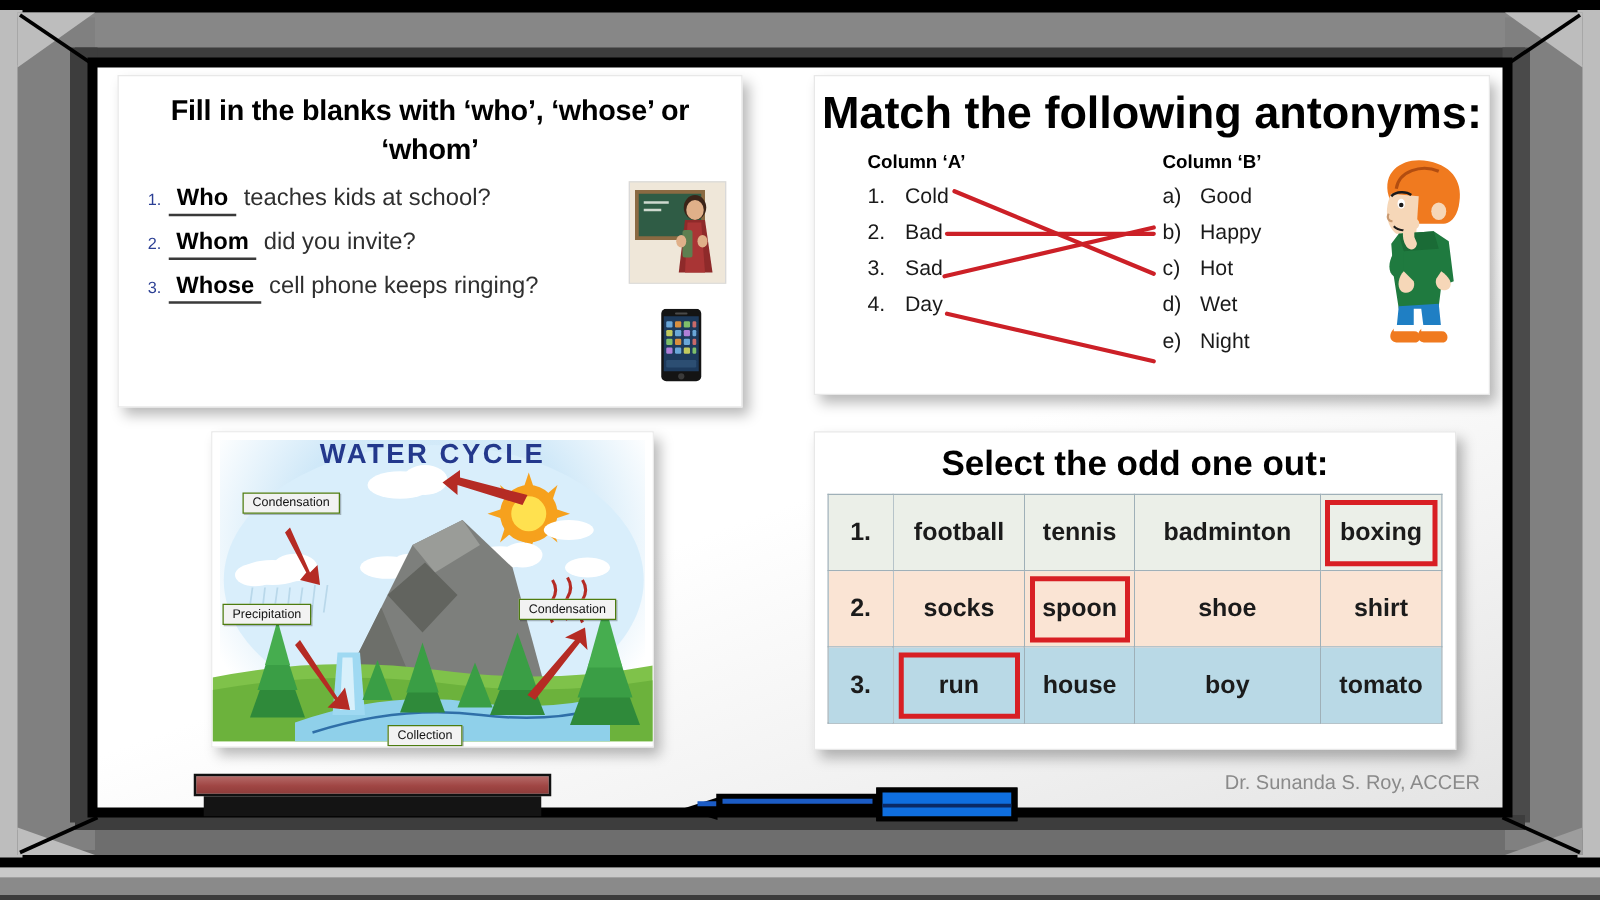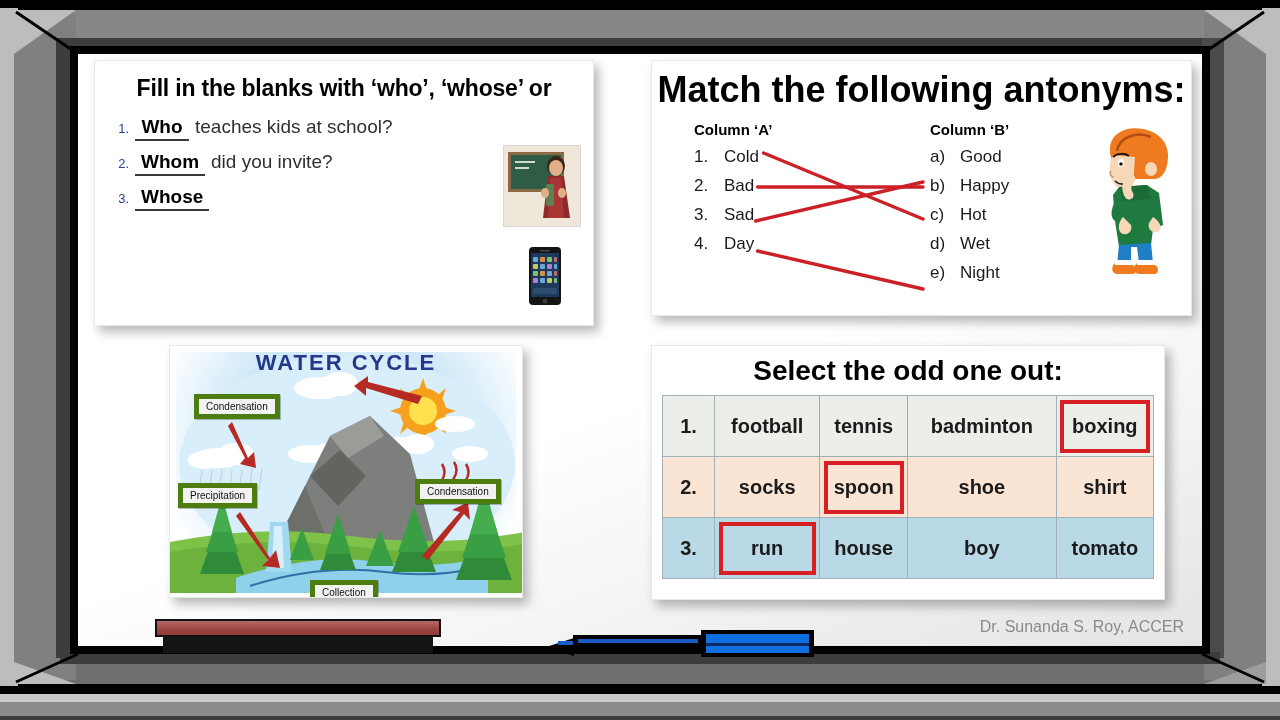--- a/index.html
+++ b/index.html
@@ -103,21 +103,21 @@
   .wc-wrap { position:relative; width:100%; height:100%; overflow:hidden; background:#fff; }
   .wc-sky  { position:absolute; left:6px; top:6px; right:6px; bottom:6px;
              background: radial-gradient(ellipse at 50% 35%, #dff0fb 0%, #cfe8f8 48%, #ffffff 82%); }
   .wc-title {
     position:absolute; top:4px; left:0; width:100%; text-align:center;
     font-size:22px; font-weight:bold; color:#23388c; letter-spacing:2px;
     font-family:"Liberation Sans", sans-serif;
   }
   .wc-title span { display:inline-block; }
   .wc-label {
-    position:absolute; background:#f2f2f2; border:5px solid #4d7c0f;
+    position:absolute; background:#f2f2f2; border:1px solid #4d7c0f;
     font-size:10px; color:#111; padding:2px 7px; white-space:nowrap;
     box-shadow:1px 1px 0 rgba(0,0,0,.25);
   }
 
   
   .odd-title { font-size:28px; font-weight:bold; text-align:center; padding:9px 0 8px 0; color:#000; }
   table.odd { border-collapse:collapse; width:calc(100% - 20px); margin:0 10px; }
   table.odd td {
     border:1px solid #9fb0b8; height:61px; text-align:center;
     font-size:20px; font-weight:bold; color:#1b1b1b; position:relative;
@@ -189,35 +189,37 @@
       <line x1="1264" y1="682" x2="1202" y2="654" stroke="#000" stroke-width="3"></line>
     </svg>
 
     <div class="keyline"></div>
 
     <div class="board">
 
       <div class="panel" id="panel-fill">
         <div class="fill-title">
           <div>Fill in the blanks with ‘who’, ‘whose’ or</div>
+          <div>‘whom’</div>
         </div>
         <div class="fill-list">
           <div class="fill-item">
             <span class="fill-num">1.</span>
             <span class="fill-ans">Who</span>
             <span class="fill-rest">teaches kids at school?</span>
           </div>
           <div class="fill-item">
             <span class="fill-num">2.</span>
             <span class="fill-ans">Whom</span>
             <span class="fill-rest">did you invite?</span>
           </div>
           <div class="fill-item">
             <span class="fill-num">3.</span>
             <span class="fill-ans">Whose</span>
+            <span class="fill-rest">cell phone keeps ringing?</span>
           </div>
         </div>
 
         <div class="teacher-pic">
           <svg viewBox="0 0 78 82" width="78" height="82">
             <rect x="0" y="0" width="78" height="82" fill="#efe7d9"></rect>
             <rect x="4" y="6" width="56" height="40" fill="#8a6a42"></rect>
             <rect x="7" y="9" width="50" height="34" fill="#2f5c45"></rect>
             <rect x="11" y="15" width="20" height="2" fill="#cfd9cf"></rect>
             <rect x="11" y="21" width="14" height="2" fill="#cfd9cf"></rect>

